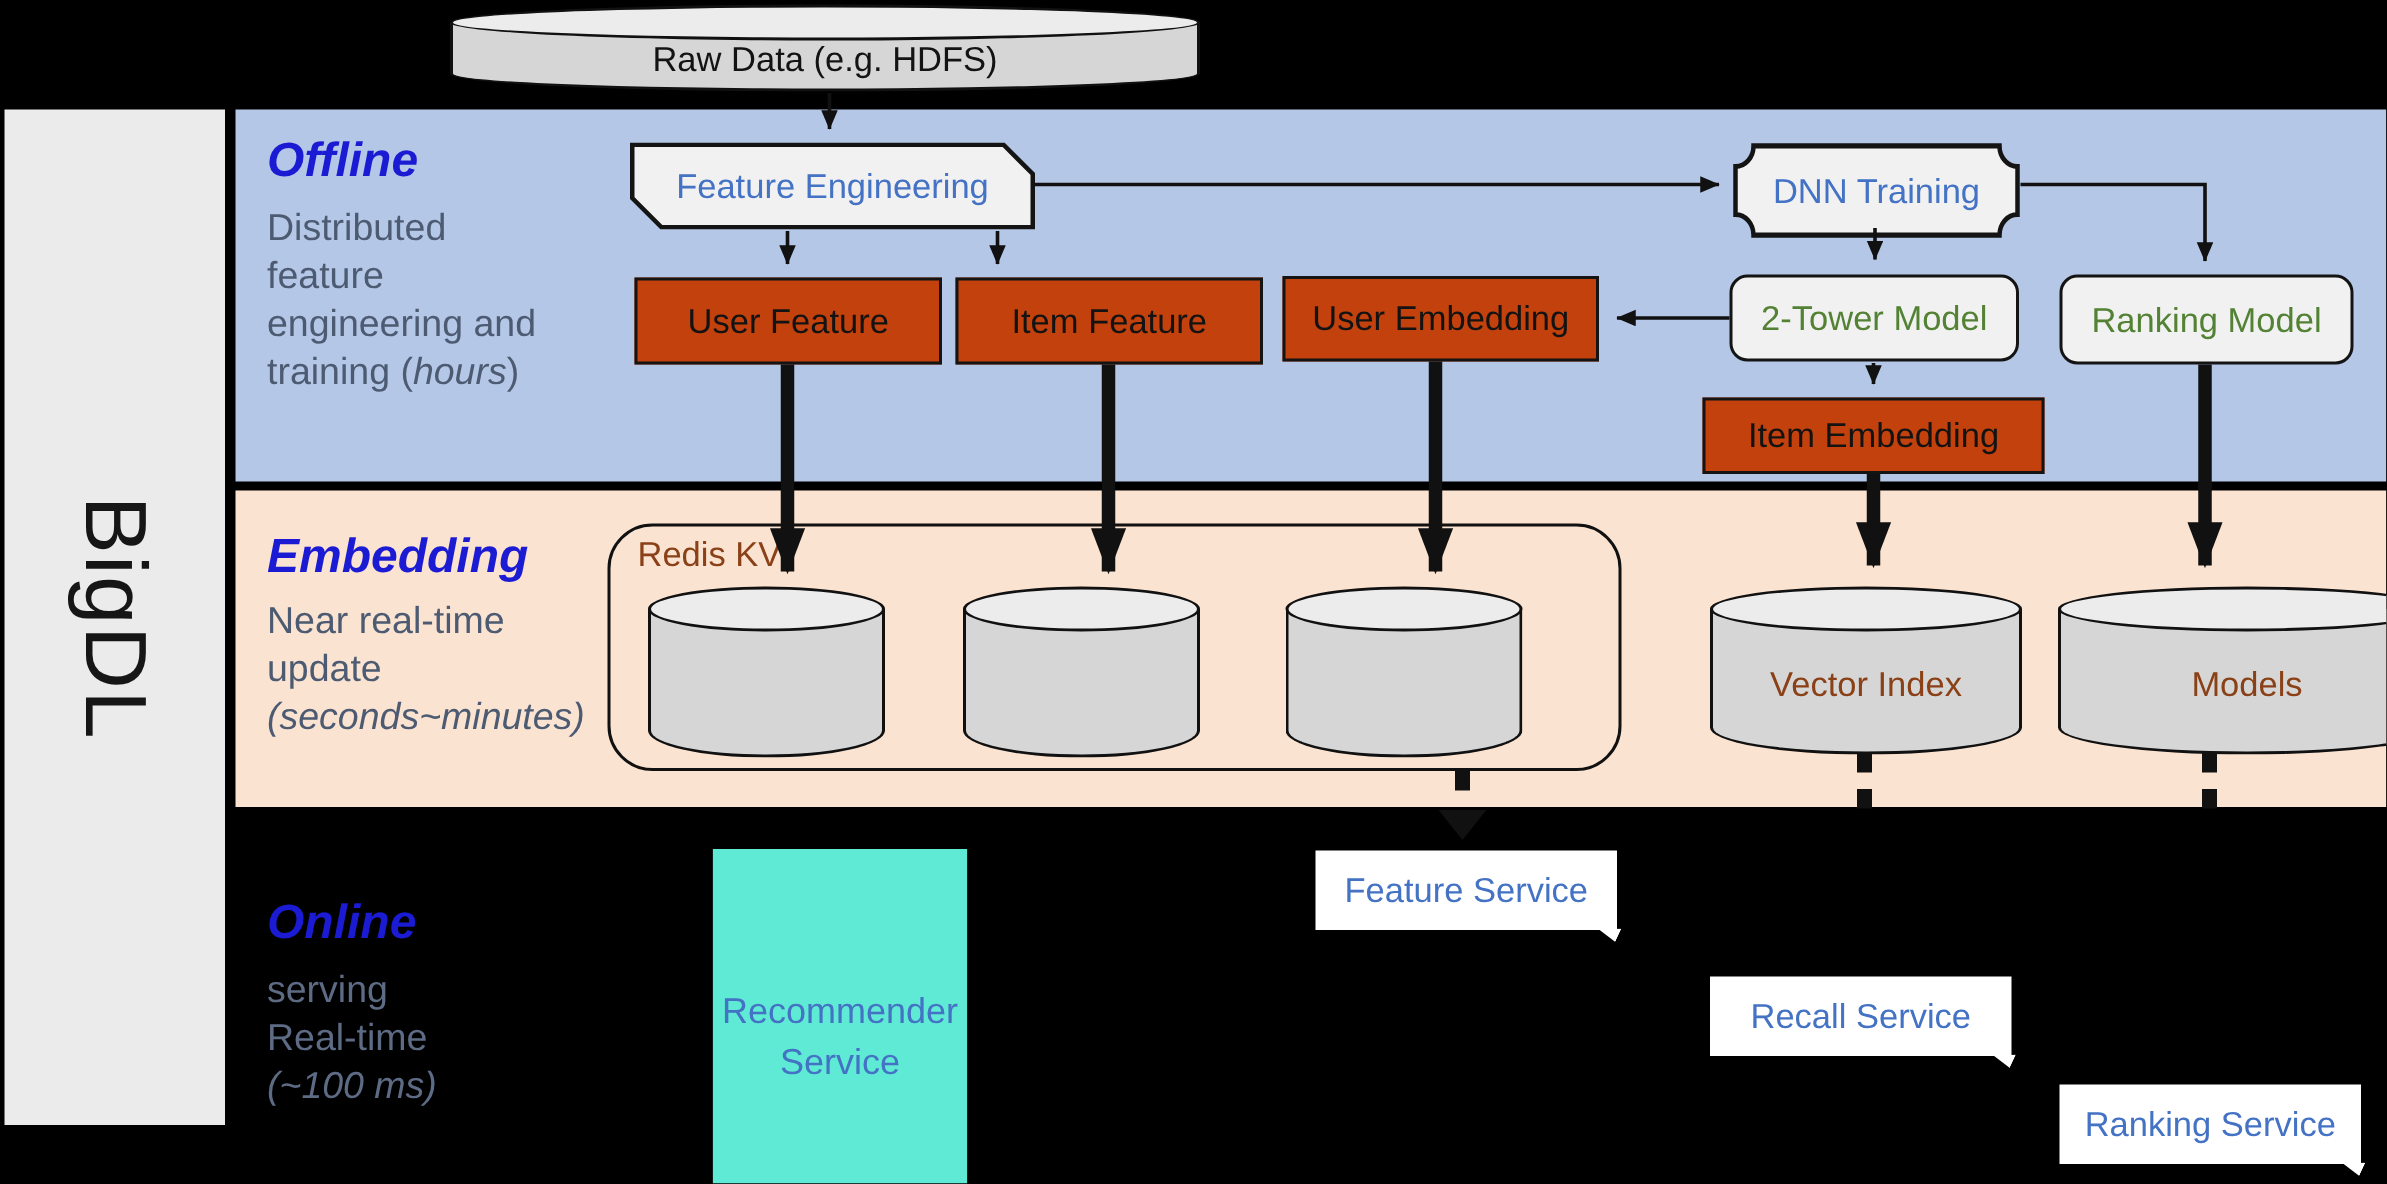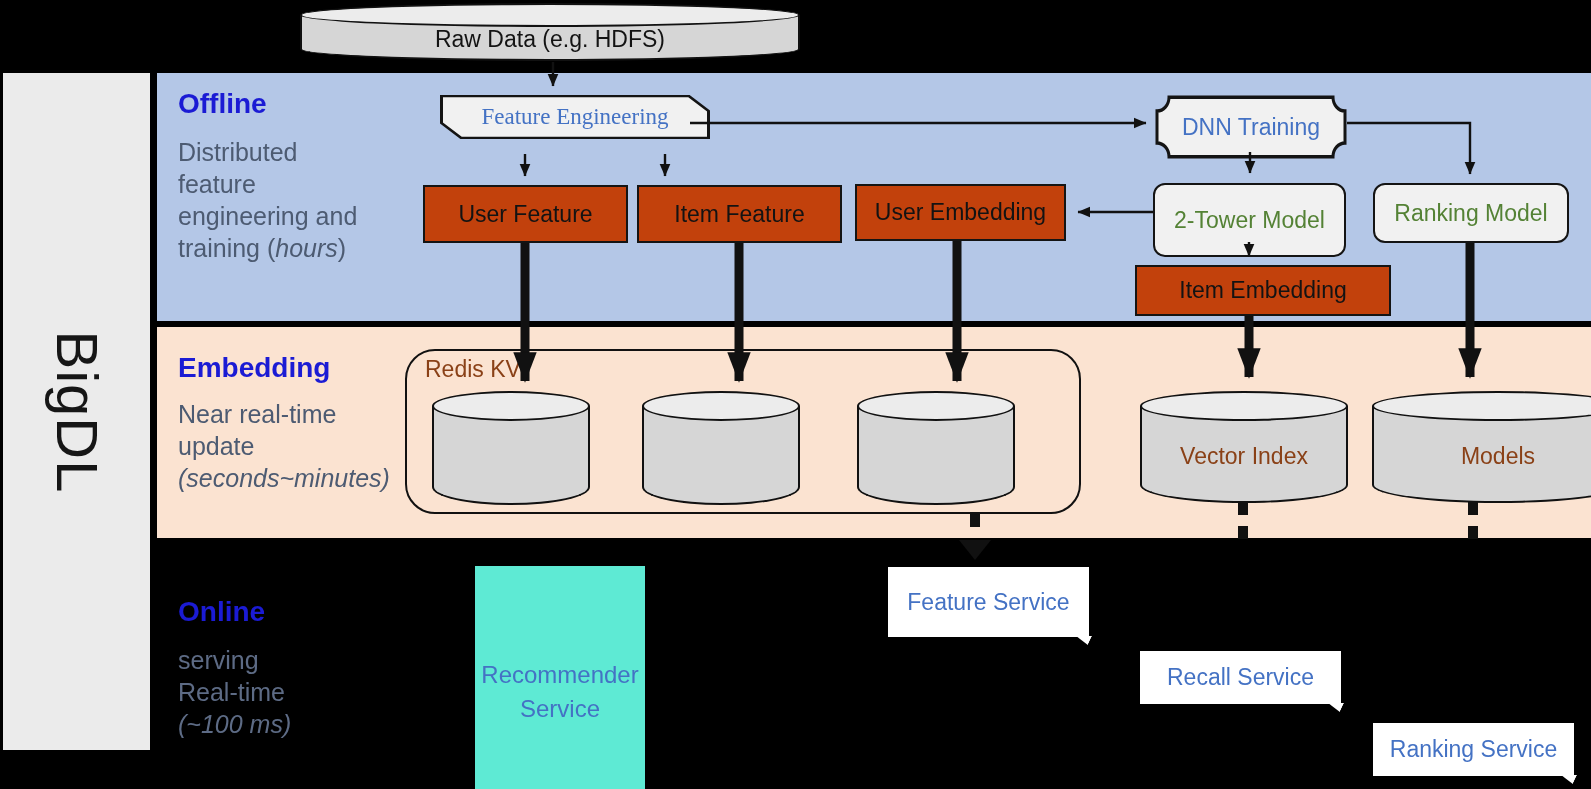--- a/index.html
+++ b/index.html
@@ -7,21 +7,21 @@
   #canvas{position:relative;width:1591px;height:789px;background:#000;overflow:hidden;}
 
   .band{position:absolute;left:157px;width:1434px;}
   #band-offline{top:73px;height:248px;background:var(--band-blue,#b4c7e7);}
   #band-nearline{top:327px;height:211px;background:var(--band-peach,#fbe3d1);}
 
   #sidebar{position:absolute;left:3px;top:73px;width:147px;height:677px;background:#ebebeb;}
   #brand{position:absolute;left:50%;top:50%;transform:translate(-50%,-50%) rotate(90deg);
          font-size:58px;color:#161616;letter-spacing:1px;white-space:nowrap;}
 
-  .sec-title{position:absolute;font-size:28px;font-weight:600;color:var(--section-title-blue,#1b1bd4);}
+  .sec-title{position:absolute;font-size:32px;font-weight:600;color:var(--section-title-blue,#1b1bd4);font-style:italic;}
   .sec-desc{position:absolute;font-size:25px;line-height:32px;color:var(--desc-gray,#4d5b72);}
   .sec-desc span{display:block;}
   .sec-desc .tail span{display:inline;}
   .it{font-style:italic;}
   #online-title{color:var(--section-title-blue,#1b1bd4);}
   #online-desc{color:#5d6b85;}
 
   .node{position:absolute;display:flex;align-items:center;justify-content:center;
         box-sizing:border-box;font-size:23px;z-index:2;text-align:center;}
   .gray{background:#c2410c;border:2.5px solid #141414;color:#131313;}
@@ -94,21 +94,21 @@
     <span>Real-time</span>
     <span class="tail"><span></span><span class="it">(~100 ms)</span><span></span></span>
   </div>
 
   <div class="cyl" id="raw-cyl" style="left:300px;top:3px;width:500px;height:58px;">
     <div class="cyl-body"></div>
     <div class="cyl-top"></div>
     <div class="cyl-label">Raw Data (e.g. HDFS)</div>
   </div>
 
-  <div class="node shapebox" style="left:440px;top:95px;width:270px;height:44px;font-family:Liberation Serif, serif;">
+  <div class="node shapebox" style="left:420px;top:95px;width:270px;height:58px;">
     <svg viewBox="0 0 270 58" preserveAspectRatio="none">
       <path d="M1.5 1.5 H249 L268.5 21 V56.5 H21 L1.5 37 Z" fill="#f1f1f1" stroke="#141414" stroke-width="3"></path>
     </svg>
     <span class="lbl">Feature Engineering</span>
   </div>
 
   <div class="node shapebox" style="left:1155px;top:95px;width:192px;height:64px;">
     <svg viewBox="0 0 192 56" preserveAspectRatio="none">
       <path d="M14 2 L178 2 A12 12 0 0 0 190 14 L190 42 A12 12 0 0 0 178 54 L14 54 A12 12 0 0 0 2 42 L2 14 A12 12 0 0 0 14 2 Z" fill="#f1f1f1" stroke="#141414" stroke-width="3"></path>
     </svg>
@@ -117,27 +117,27 @@
 
   <div class="node gray" style="left:423px;top:185px;width:205px;height:58px;">
     <span>User Feature</span>
   </div>
   <div class="node gray" style="left:637px;top:185px;width:205px;height:58px;">
     <span>Item Feature</span>
   </div>
   <div class="node gray" style="left:855px;top:184px;width:211px;height:57px;">
     <span>User Embedding</span>
   </div>
-  <div class="node round" style="left:1153px;top:183px;width:193px;height:74px;">
+  <div class="node round" style="left:1153px;top:183px;width:193px;height:58px;">
     <span>2-Tower Model</span>
   </div>
   <div class="node round" style="left:1373px;top:183px;width:196px;height:60px;">
     <span>Ranking Model</span>
   </div>
-  <div class="node gray" style="left:1135px;top:265px;width:256px;height:51px;">
+  <div class="node gray" style="left:1135px;top:265px;width:228px;height:51px;">
     <span>Item Embedding</span>
   </div>
 
   <div id="redis-box"></div>
   <div id="redis-label">Redis KV</div>
 
   <div class="cyl" style="left:432px;top:391px;width:158px;height:114px;">
     <div class="cyl-body"></div>
     <div class="cyl-top"></div>
   </div>
@@ -162,21 +162,21 @@
   </div>
 
   <div id="recommender-doc">
     <div class="doc-text">
       <span>Recommender</span>
       <span>Service</span>
     </div>
     <div class="doc-fold"></div>
   </div>
 
-  <div class="service" style="left:877px;top:567px;width:201px;height:70px;margin-left:11px;">
+  <div class="service" style="left:877px;top:567px;width:201px;height:53px;">
     <span>Feature Service</span>
     <div class="fold-tail"></div>
   </div>
   <div class="service" style="left:1140px;top:651px;width:201px;height:53px;">
     <span>Recall Service</span>
     <div class="fold-tail"></div>
   </div>
   <div class="service" style="left:1373px;top:723px;width:201px;height:53px;">
     <span>Ranking Service</span>
     <div class="fold-tail"></div>

